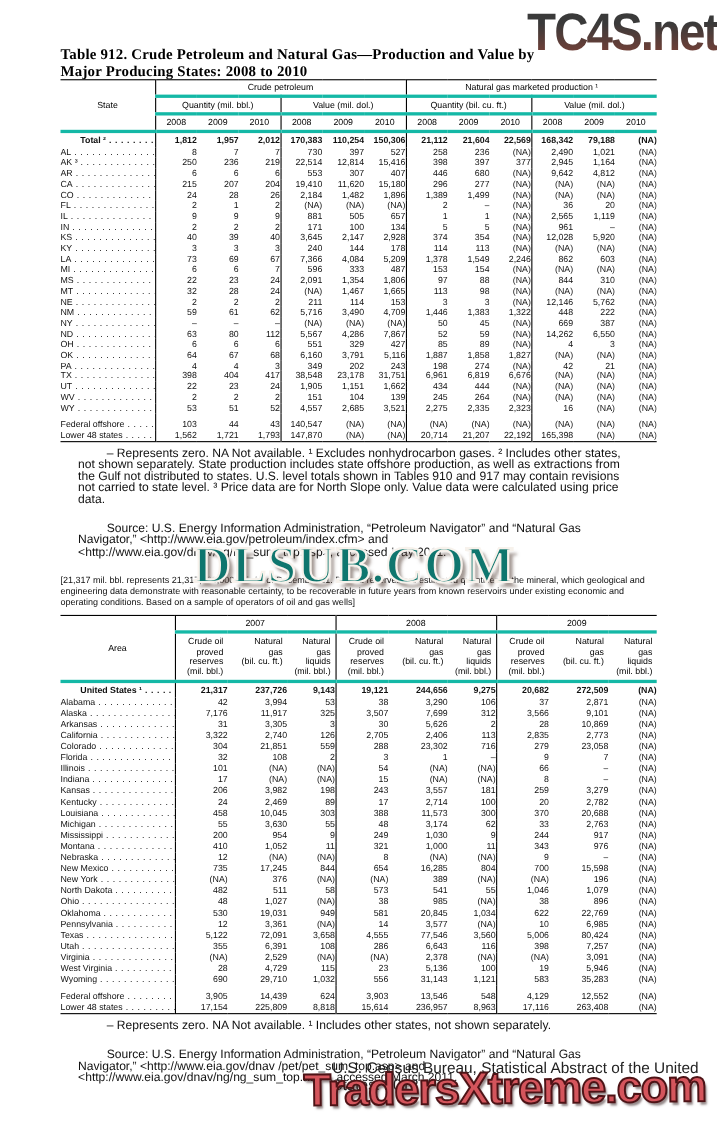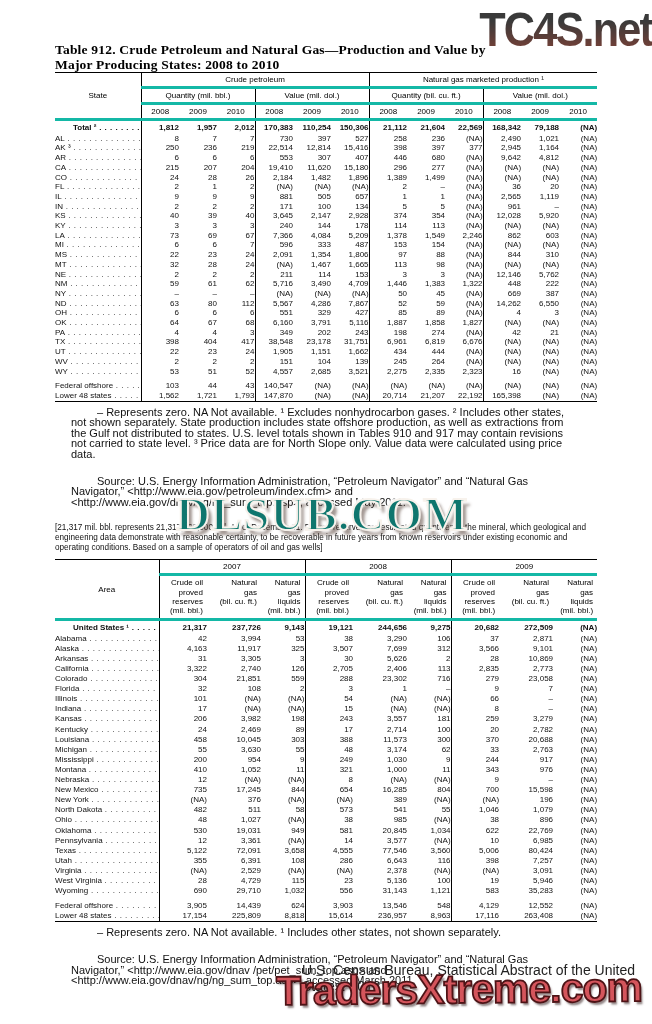--- a/index.html
+++ b/index.html
@@ -615,21 +615,21 @@
             <td class="num">53</td>
             <td class="num gs">38</td>
             <td class="num">3,290</td>
             <td class="num">106</td>
             <td class="num gs">37</td>
             <td class="num">2,871</td>
             <td class="num">(NA)</td>
           </tr>
           <tr>
             <td class="stub"><span class="txt">Alaska</span></td>
-            <td class="num gs">4,163</td>
+            <td class="num gs">7,176</td>
             <td class="num">11,917</td>
             <td class="num">325</td>
             <td class="num gs">3,507</td>
             <td class="num">7,699</td>
             <td class="num">312</td>
             <td class="num gs">3,566</td>
             <td class="num">9,101</td>
             <td class="num">(NA)</td>
           </tr>
           <tr>

